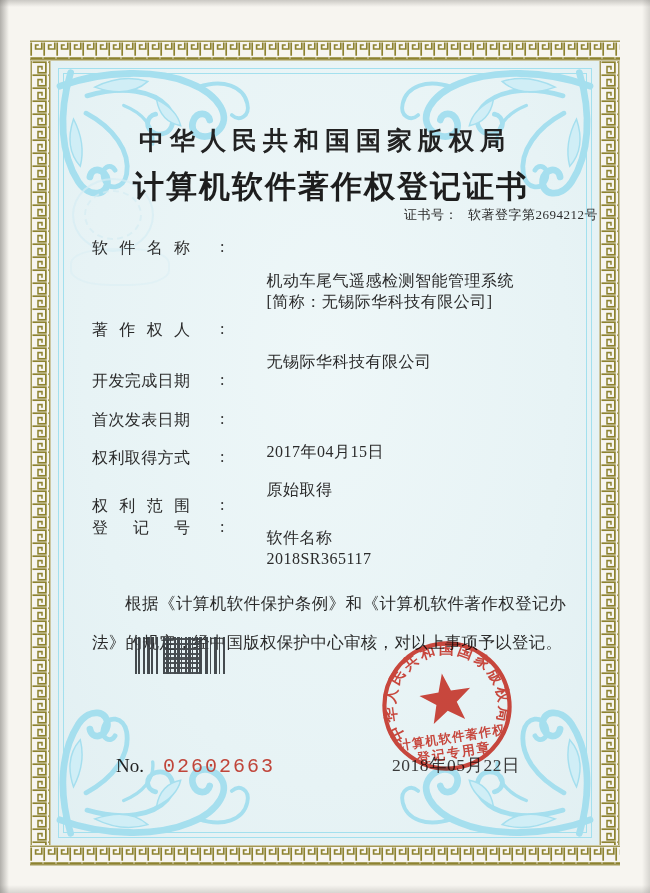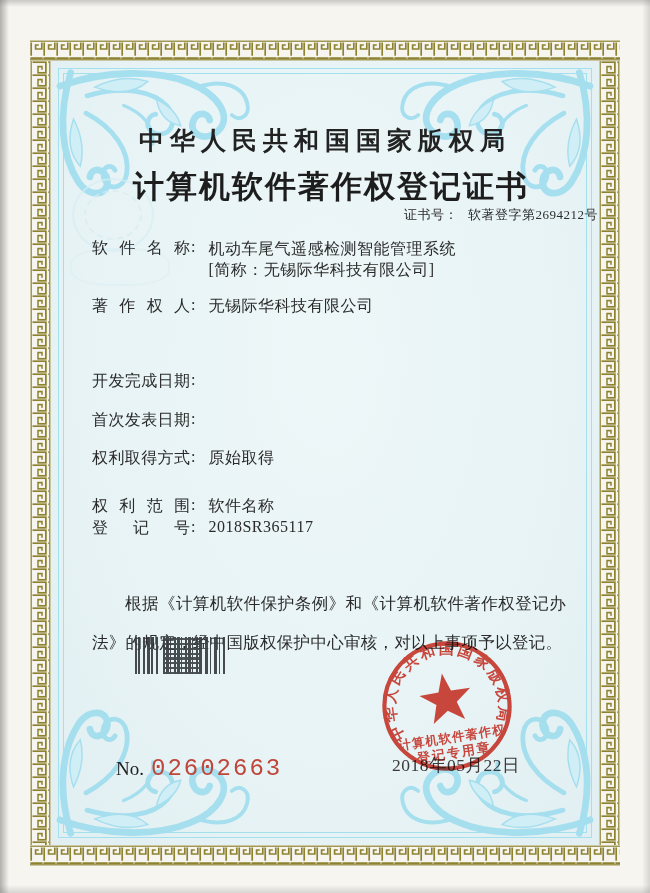--- a/index.html
+++ b/index.html
@@ -43,24 +43,24 @@
     position:absolute;left:6px;top:166px;width:650px;text-align:center;
     font-size:31px;font-weight:700;color:#1d1d1d;letter-spacing:2px;
   }
   .certno{
     position:absolute;left:404px;top:206px;font-size:13px;color:#2c2c2c;
     letter-spacing:.5px;white-space:nowrap;text-align:center;
   }
   .certno .sp{display:inline-block;width:10px;}
 
   .row{position:absolute;left:92px;display:flex;align-items:flex-start;
-    font-size:16px;color:#2b2b2b;white-space:nowrap;}
+    font-size:16px;color:#2b2b2b;white-space:nowrap;gap:29px;}
   .row .lbl{display:inline-block;width:98px;text-align:justify;text-align-last:justify;}
   .row .colon{margin:0 13px 0 1px;}
-  .row .val{letter-spacing:.5px;white-space:normal;}
+  .row .val{letter-spacing:.5px;white-space:normal;margin-top:32px;}
   .val .vline{line-height:21px;}
 
   .statement{
     position:absolute;left:92px;top:584px;width:474px;
     font-size:16.5px;line-height:39px;color:#2b2b2b;text-indent:2em;
     letter-spacing:.3px;text-align:justify;
   }
 
   .bc{position:absolute;left:135px;top:637px;width:90px;height:37px;display:flex;gap:3px;opacity:.92;}
   .bc-l{width:25px;background:repeating-linear-gradient(90deg,#383d41 0 2px,transparent 2px 3.5px,#383d41 3.5px 5px,transparent 5px 8.5px,#383d41 8.5px 10px,transparent 10px 12.5px);}
@@ -73,21 +73,21 @@
     position:absolute;left:392px;top:753px;font-size:17.5px;color:#3a3a3a;
     letter-spacing:.5px;white-space:nowrap;
   }
   .seal{
     position:absolute;left:377px;top:636px;width:140px;height:140px;
     transform:rotate(-9deg);opacity:.92;mix-blend-mode:multiply;
   }
   .serial{
     position:absolute;left:116px;top:755px;font-size:19px;white-space:nowrap;color:#222;
   }
-  .serial .num{color:#c0453a;letter-spacing:2px;font-family:"Liberation Mono","DejaVu Sans Mono",monospace;font-size:24px;margin-left:7px;}
+  .serial .num{color:#c0453a;letter-spacing:2px;font-family:"Liberation Mono","DejaVu Sans Mono",monospace;font-size:20px;margin-left:19px;}
 </style>
 </head>
 <body>
 
 <svg width="0" height="0" style="position:absolute" aria-hidden="true">
   <defs>
     <pattern id="mk" width="13" height="17" patternUnits="userSpaceOnUse">
       <path d="M1.2,15.8 L1.2,1.2 L11.8,1.2 L11.8,9 L5.6,9 L5.6,5 L8.8,5" fill="none" stroke="#8d8230" stroke-width="1.7"></path>
     </pattern>
     <pattern id="mkv" width="13" height="17" patternUnits="userSpaceOnUse" patternTransform="rotate(90)">
@@ -163,32 +163,33 @@
   </div>
 
   <div class="row" style="top:238px">
     <span class="lbl">软件名称</span>
       <span class="colon">:</span>
     <span class="val">
       <div class="vline">机动车尾气遥感检测智能管理系统</div>
       <div class="vline">[简称：无锡际华科技有限公司]</div>
     </span>
   </div>
-  <div class="row" style="top:296px">
+  <div class="row" style="top:320px">
     <span class="lbl">著作权人</span>
       <span class="colon">:</span>
     <span class="val">无锡际华科技有限公司</span>
   </div>
   <div class="row" style="top:371px">
     <span class="lbl">开发完成日期</span>
       <span class="colon">:</span>
   </div>
   <div class="row" style="top:410px">
     <span class="lbl">首次发表日期</span>
       <span class="colon">:</span>
+    <span class="val">2017年04月15日</span>
   </div>
   <div class="row" style="top:448px">
     <span class="lbl">权利取得方式</span>
       <span class="colon">:</span>
     <span class="val">原始取得</span>
   </div>
   <div class="row" style="top:496px">
     <span class="lbl">权利范围</span>
       <span class="colon">:</span>
     <span class="val">软件名称</span>

